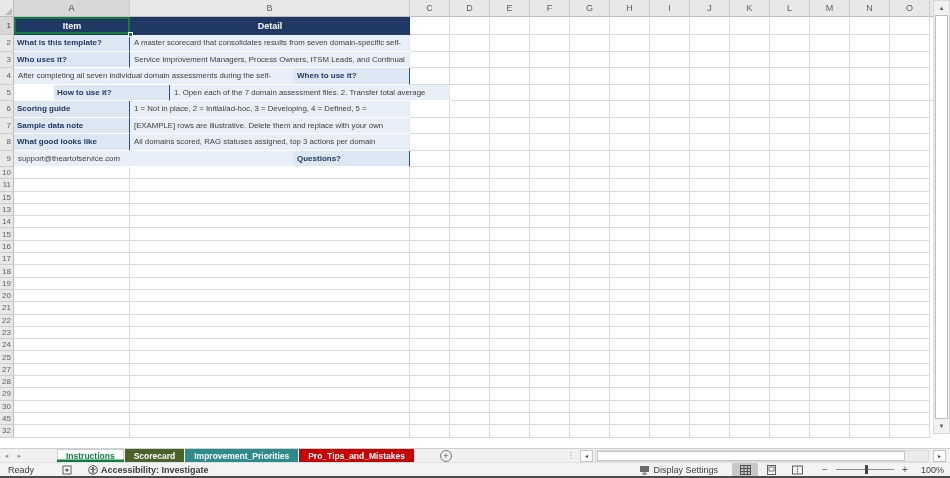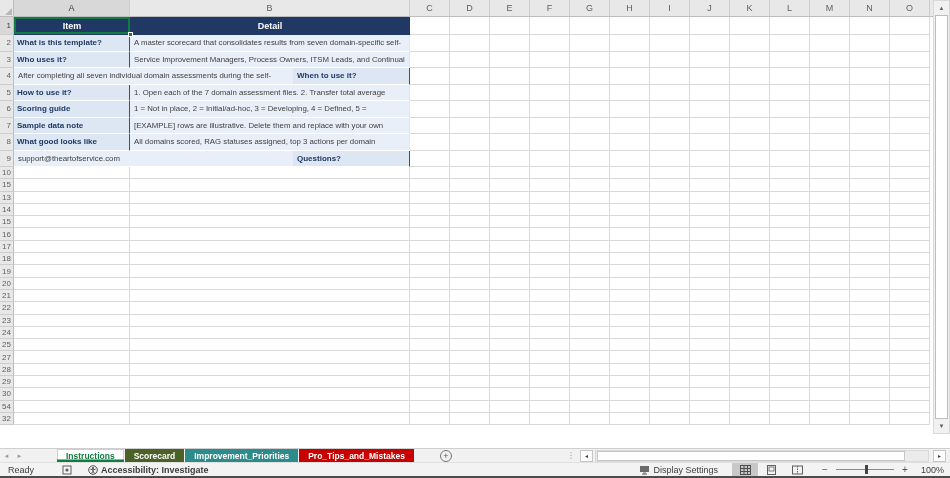--- a/index.html
+++ b/index.html
@@ -209,21 +209,21 @@
         <div class="cell blank" style="width: 40px;"></div>
         <div class="cell blank" style="width: 40px;"></div>
         <div class="cell blank" style="width: 40px;"></div>
         <div class="cell blank" style="width: 40px;"></div>
         <div class="cell blank" style="width: 40px;"></div>
         <div class="cell blank" style="width: 40px;"></div>
         <div class="cell blank" style="width: 40px;"></div>
       </div>
       <div class="row" style="height: 16.5px;">
         <div class="row-h">5</div>
-        <div class="cell item" style="width: 116px;">How to use it?</div>
+        <div class="cell item" style="width: 116px; margin-left: 40px;">How to use it?</div>
         <div class="cell detail" style="width: 280px;">1. Open each of the 7 domain assessment files. 2. Transfer total average</div>
         <div class="cell blank" style="width: 40px;"></div>
         <div class="cell blank" style="width: 40px;"></div>
         <div class="cell blank" style="width: 40px;"></div>
         <div class="cell blank" style="width: 40px;"></div>
         <div class="cell blank" style="width: 40px;"></div>
         <div class="cell blank" style="width: 40px;"></div>
         <div class="cell blank" style="width: 40px;"></div>
         <div class="cell blank" style="width: 40px;"></div>
         <div class="cell blank" style="width: 40px;"></div>
@@ -316,20 +316,38 @@
         <div class="cell blank" style="width: 40px;"></div>
         <div class="cell blank" style="width: 40px;"></div>
         <div class="cell blank" style="width: 40px;"></div>
         <div class="cell blank" style="width: 40px;"></div>
         <div class="cell blank" style="width: 40px;"></div>
         <div class="cell blank" style="width: 40px;"></div>
         <div class="cell blank" style="width: 40px;"></div>
         <div class="cell blank" style="width: 40px;"></div>
       </div>
       <div class="row" style="height: 12.3px;">
+        <div class="row-h">11</div>
+        <div class="cell blank" style="width: 116px;"></div>
+        <div class="cell blank" style="width: 280px;"></div>
+        <div class="cell blank" style="width: 40px;"></div>
+        <div class="cell blank" style="width: 40px;"></div>
+        <div class="cell blank" style="width: 40px;"></div>
+        <div class="cell blank" style="width: 40px;"></div>
+        <div class="cell blank" style="width: 40px;"></div>
+        <div class="cell blank" style="width: 40px;"></div>
+        <div class="cell blank" style="width: 40px;"></div>
+        <div class="cell blank" style="width: 40px;"></div>
+        <div class="cell blank" style="width: 40px;"></div>
+        <div class="cell blank" style="width: 40px;"></div>
+        <div class="cell blank" style="width: 40px;"></div>
+        <div class="cell blank" style="width: 40px;"></div>
+        <div class="cell blank" style="width: 40px;"></div>
+      </div>
+      <div class="row" style="height: 12.3px;">
         <div class="row-h">15</div>
         <div class="cell blank" style="width: 116px;"></div>
         <div class="cell blank" style="width: 280px;"></div>
         <div class="cell blank" style="width: 40px;"></div>
         <div class="cell blank" style="width: 40px;"></div>
         <div class="cell blank" style="width: 40px;"></div>
         <div class="cell blank" style="width: 40px;"></div>
         <div class="cell blank" style="width: 40px;"></div>
         <div class="cell blank" style="width: 40px;"></div>
         <div class="cell blank" style="width: 40px;"></div>
@@ -640,21 +658,21 @@
         <div class="cell blank" style="width: 40px;"></div>
         <div class="cell blank" style="width: 40px;"></div>
         <div class="cell blank" style="width: 40px;"></div>
         <div class="cell blank" style="width: 40px;"></div>
         <div class="cell blank" style="width: 40px;"></div>
         <div class="cell blank" style="width: 40px;"></div>
         <div class="cell blank" style="width: 40px;"></div>
         <div class="cell blank" style="width: 40px;"></div>
       </div>
       <div class="row" style="height: 12.3px;">
-        <div class="row-h">54</div>
+        <div class="row-h">45</div>
         <div class="cell blank" style="width: 116px;"></div>
         <div class="cell blank" style="width: 280px;"></div>
         <div class="cell blank" style="width: 40px;"></div>
         <div class="cell blank" style="width: 40px;"></div>
         <div class="cell blank" style="width: 40px;"></div>
         <div class="cell blank" style="width: 40px;"></div>
         <div class="cell blank" style="width: 40px;"></div>
         <div class="cell blank" style="width: 40px;"></div>
         <div class="cell blank" style="width: 40px;"></div>
         <div class="cell blank" style="width: 40px;"></div>

